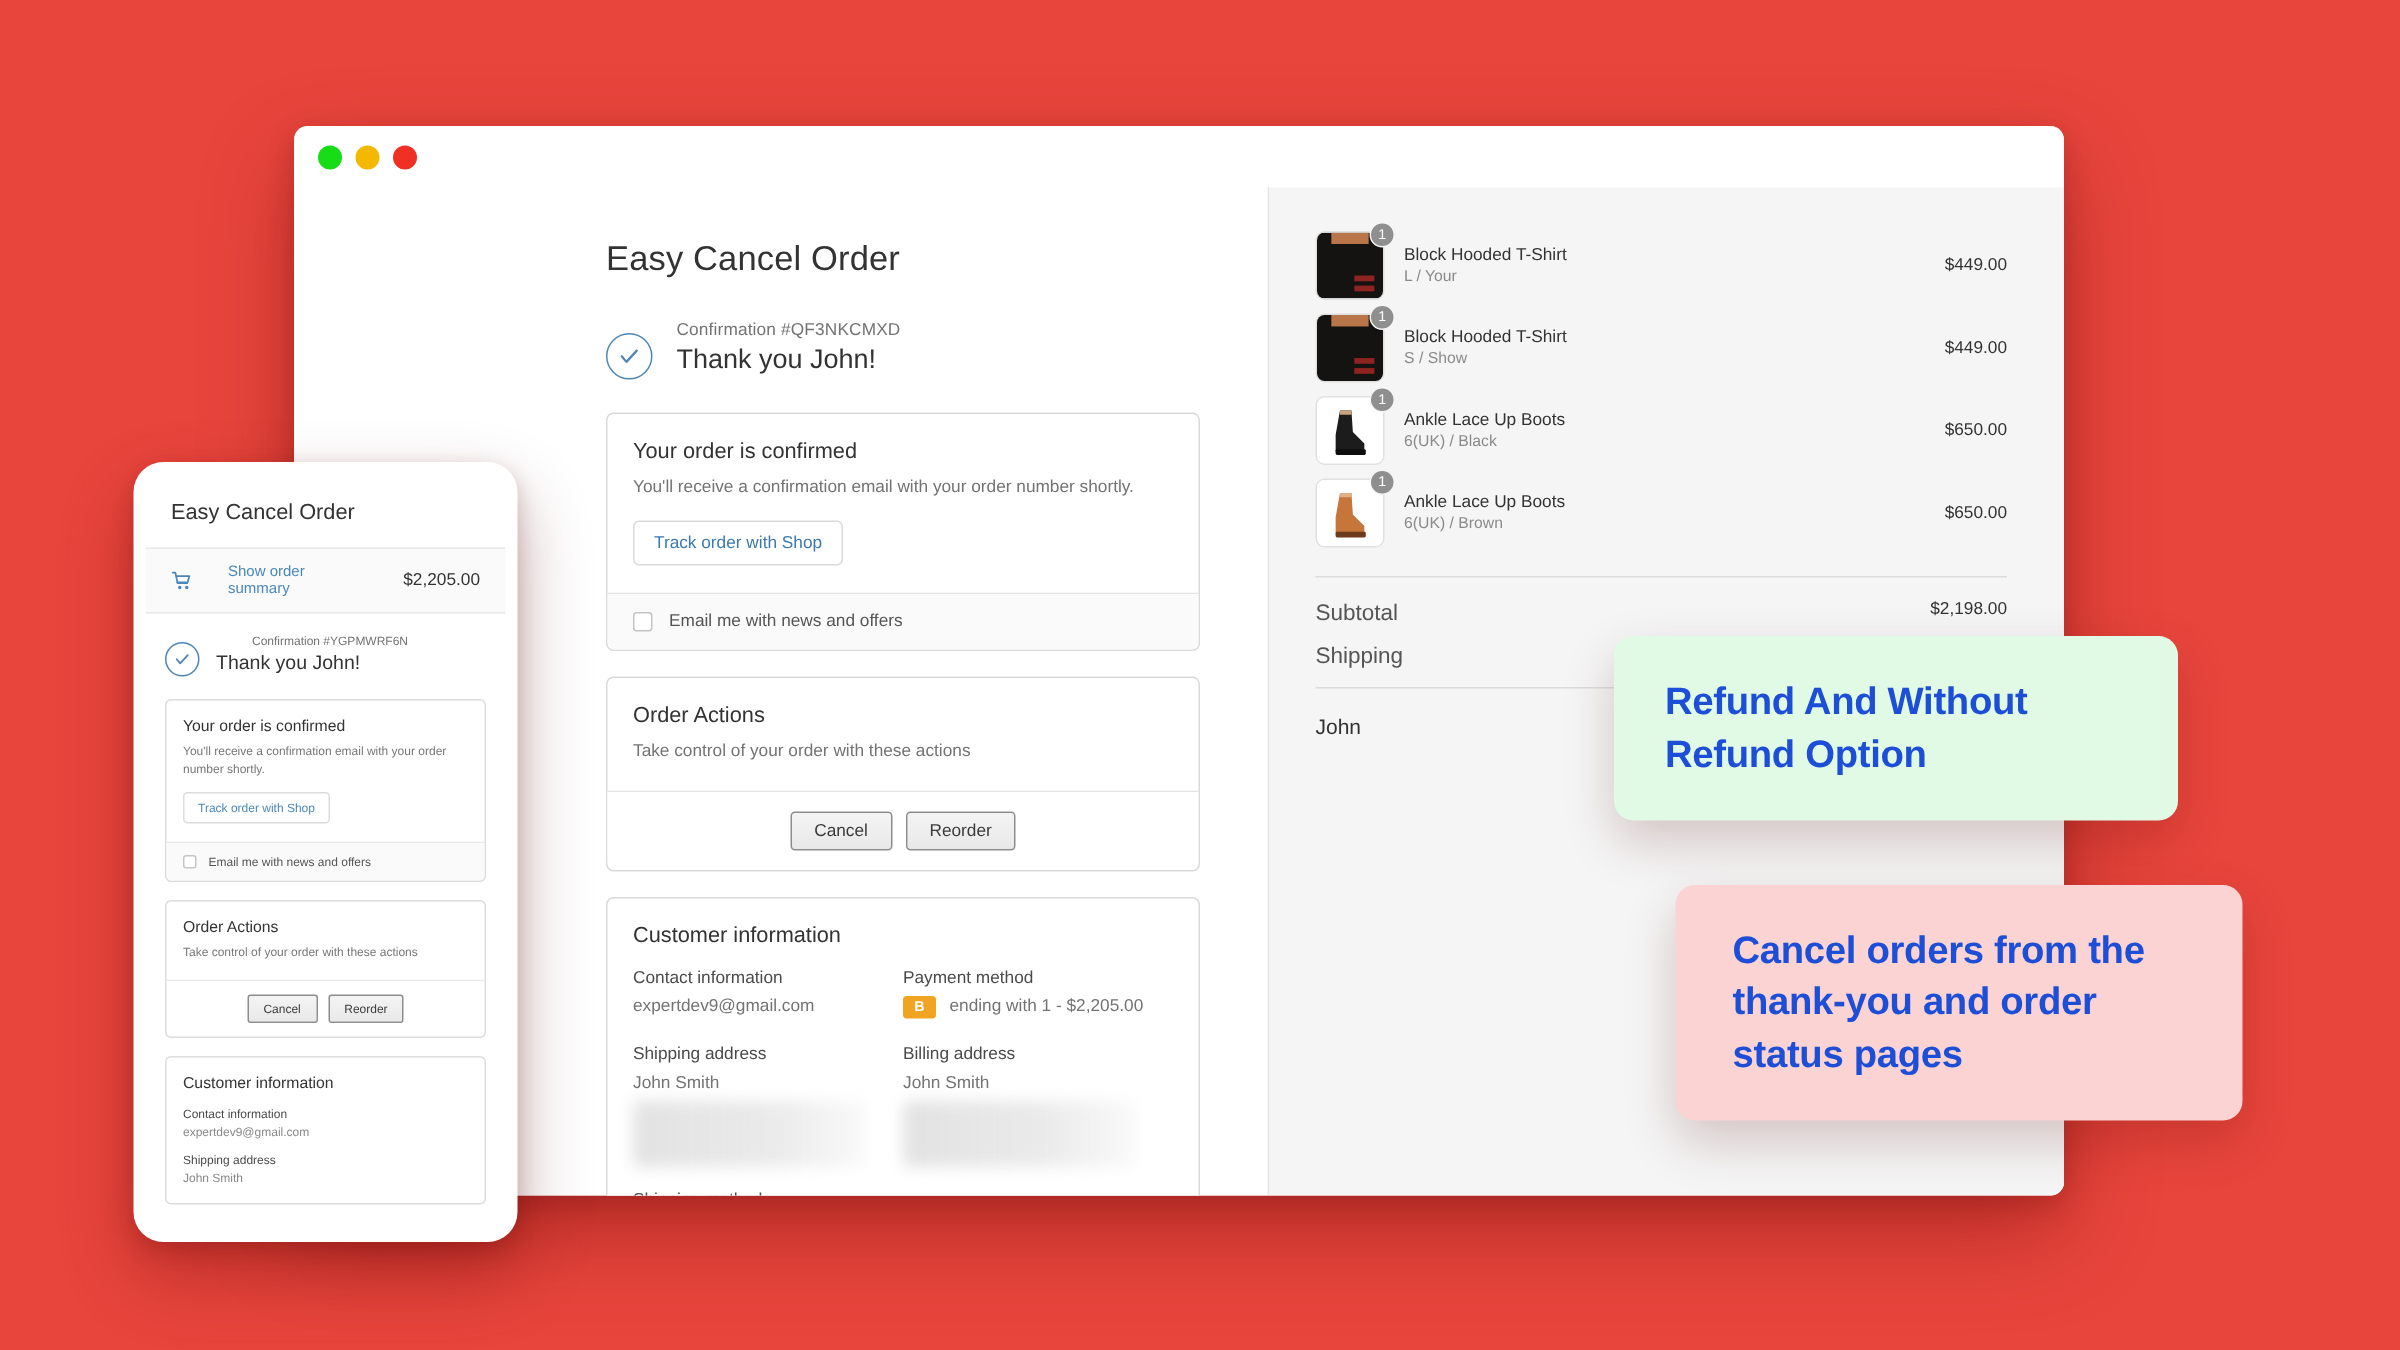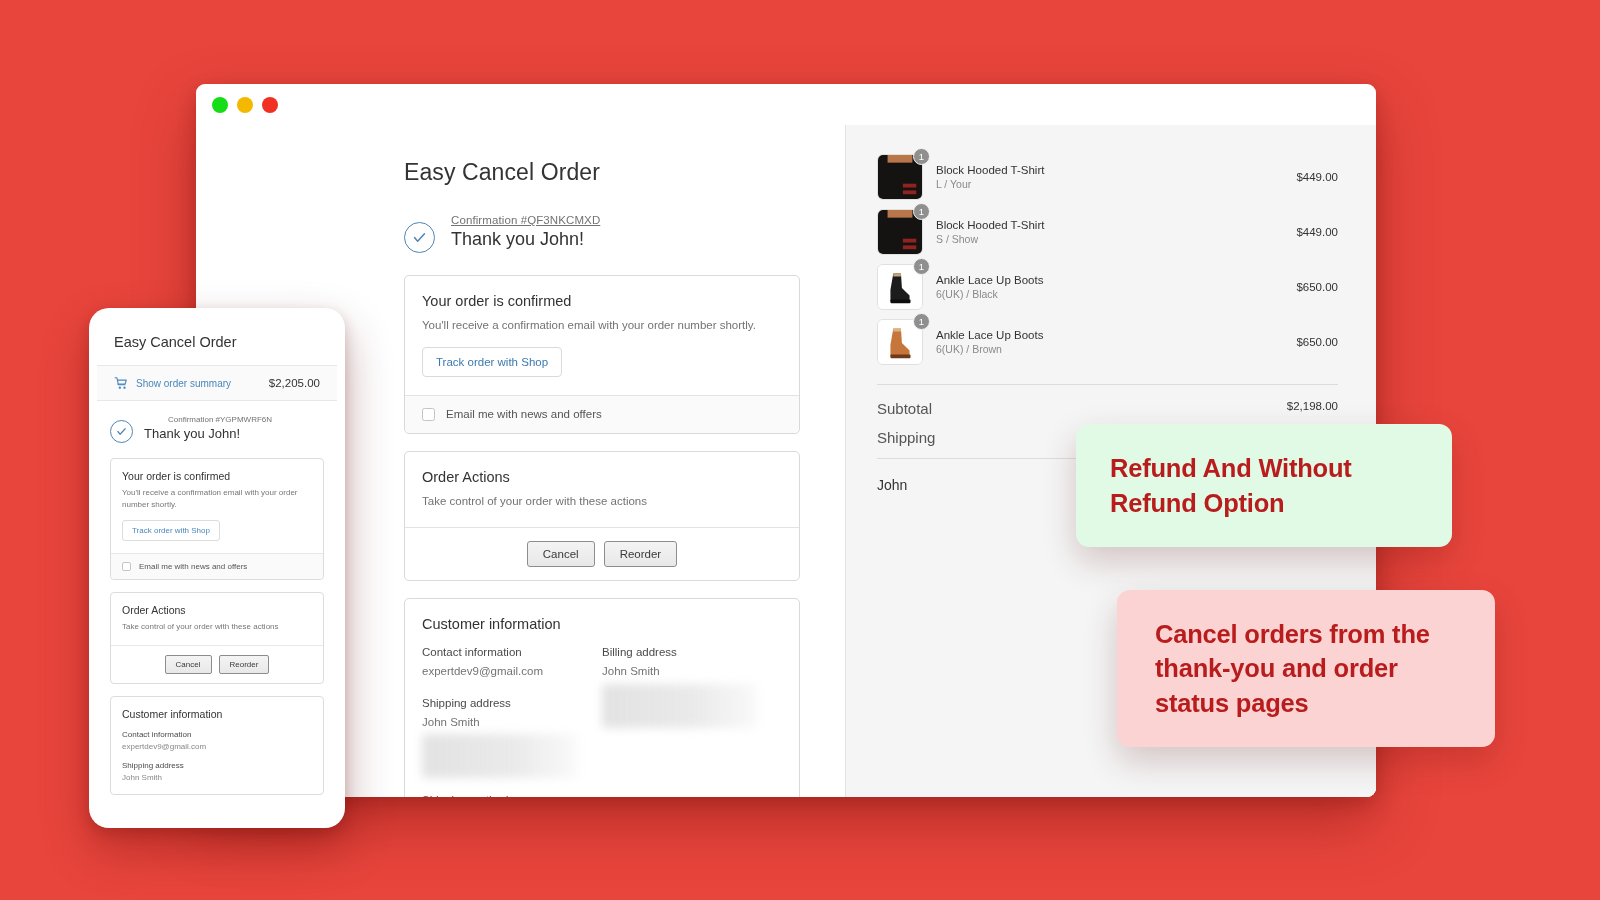--- a/index.html
+++ b/index.html
@@ -65,21 +65,21 @@
 
   .thankyou-row { display: flex; align-items: flex-start; gap: 16px; margin-bottom: 22px; }
   .check-circle {
     width: 31px; height: 31px; flex: none;
     border-radius: 50%;
     border: 1.6px solid #4e86b5;
     display: flex; align-items: center; justify-content: center;
     margin-top: 8px;
   }
   .check-circle svg { width: 15px; height: 15px; }
-  .conf-num { font-size: 11.5px; color: #737373; margin-bottom: 3px; letter-spacing: .1px; text-decoration: underline; }
+  .conf-num { font-size: 11.5px; color: #737373; margin-bottom: 3px; letter-spacing: .1px; }
   .thankyou { font-size: 18px; color: #333; font-weight: 400; }
 
   .card {
     border: 1px solid #d9d9d9;
     border-radius: 5px;
     background: #fff;
     margin-bottom: 17px;
   }
   .card-pad { padding: 17px 17px 18px 17px; }
   .card-h { font-size: 14.5px; color: #333; margin-bottom: 8px; font-weight: 400; }
@@ -216,21 +216,21 @@
   .phone-screen {
     width: 100%; height: 100%;
     background: #fff;
     border-radius: 13px;
     overflow: hidden;
     position: relative;
   }
   .m-head { padding: 18px 17px 15px 17px; }
   .m-title { font-size: 14.5px; color: #333; }
   .m-summary {
-    display: flex; align-items: center; gap: 8px;
+    display: flex; align-items: center; gap: 24px;
     padding: 10px 17px;
     border-top: 1px solid #e8e8e8;
     border-bottom: 1px solid #e8e8e8;
     background: #fafafa;
   }
   .m-cart svg { width: 14px; height: 14px; display: block; }
   .m-summary-link { font-size: 10px; color: #4a88bb; flex: 1; }
   .m-summary-total { font-size: 11.5px; color: #333; }
 
   .m-body { padding: 14px 13px 0 13px; }
@@ -295,21 +295,21 @@
   .callout-pink {
     left: 1117px; top: 590px;
     width: 378px; height: 157px;
     background: #fbd3d3;
     padding: 27px 38px;
     display: flex; align-items: center;
   }
   .callout-txt {
     font-size: 25.5px;
     font-weight: bold;
-    color: #b91c1c;
+    color: #1d4ed8;
     line-height: 1.36;
     letter-spacing: -.2px;
   }
 </style>
 </head>
 <body>
 
 <div class="browser-window">
 
   <div class="browser-chrome">
@@ -372,20 +372,27 @@
                   <div class="cust-val">expertdev9@gmail.com</div>
                 </div>
                 <div class="cust-block">
                   <div class="cust-lbl">Shipping address</div>
                   <div class="cust-val">John Smith</div>
                   <div class="blur-addr"></div>
                 </div>
               </div>
               <div class="cust-col">
                 <div class="cust-block">
+                  <div class="cust-lbl">Payment method</div>
+                  <div class="pay-row">
+                    <span class="pay-badge">B</span>
+                    <span class="cust-val">ending with 1 - $2,205.00</span>
+                  </div>
+                </div>
+                <div class="cust-block">
                   <div class="cust-lbl">Billing address</div>
                   <div class="cust-val">John Smith</div>
                   <div class="blur-addr"></div>
                 </div>
               </div>
             </div>
 
             <div>
               <div class="cust-lbl">Shipping method</div>
 

